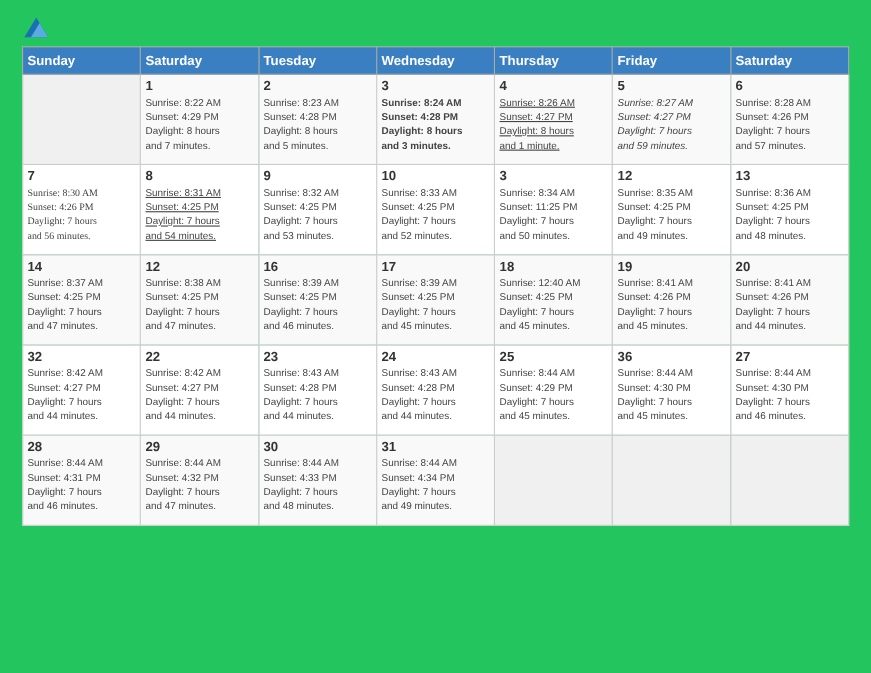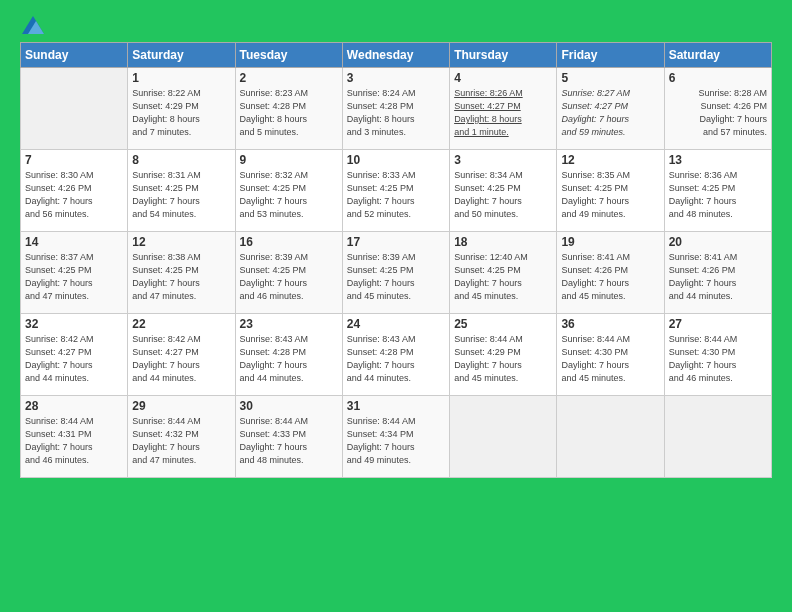--- a/index.html
+++ b/index.html
@@ -152,58 +152,58 @@
           </td>
           <td>
             <span class="day-num">2</span>
             <div class="day-info" style="white-space: pre-line;">Sunrise: 8:23 AM
 Sunset: 4:28 PM
 Daylight: 8 hours
 and 5 minutes.</div>
           </td>
           <td>
             <span class="day-num">3</span>
-            <div class="day-info" style="white-space: pre-line;">Sunrise: 8:24 AM
+            <div class="day-info" style="white-space: pre-line; font-weight: bold;">Sunrise: 8:24 AM
 Sunset: 4:28 PM
 Daylight: 8 hours
 and 3 minutes.</div>
           </td>
           <td>
             <span class="day-num">4</span>
             <div class="day-info" style="white-space: pre-line; text-decoration: underline;">Sunrise: 8:26 AM
 Sunset: 4:27 PM
 Daylight: 8 hours
 and 1 minute.</div>
           </td>
           <td>
             <span class="day-num">5</span>
             <div class="day-info" style="white-space: pre-line; font-style: italic;">Sunrise: 8:27 AM
 Sunset: 4:27 PM
 Daylight: 7 hours
 and 59 minutes.</div>
           </td>
           <td>
             <span class="day-num">6</span>
-            <div class="day-info" style="white-space: pre-line; text-align: right;">Sunrise: 8:28 AM
+            <div class="day-info" style="white-space: pre-line;">Sunrise: 8:28 AM
 Sunset: 4:26 PM
 Daylight: 7 hours
 and 57 minutes.</div>
           </td>
         </tr>
         <tr>
           <td>
             <span class="day-num">7</span>
-            <div class="day-info" style="white-space: pre-line;">Sunrise: 8:30 AM
+            <div class="day-info" style="white-space: pre-line; font-family: Liberation Serif, serif;">Sunrise: 8:30 AM
 Sunset: 4:26 PM
 Daylight: 7 hours
 and 56 minutes.</div>
           </td>
           <td>
             <span class="day-num">8</span>
-            <div class="day-info" style="white-space: pre-line;">Sunrise: 8:31 AM
+            <div class="day-info" style="white-space: pre-line; text-decoration: underline;">Sunrise: 8:31 AM
 Sunset: 4:25 PM
 Daylight: 7 hours
 and 54 minutes.</div>
           </td>
           <td>
             <span class="day-num">9</span>
             <div class="day-info" style="white-space: pre-line;">Sunrise: 8:32 AM
 Sunset: 4:25 PM
 Daylight: 7 hours
 and 53 minutes.</div>
@@ -211,21 +211,21 @@
           <td>
             <span class="day-num">10</span>
             <div class="day-info" style="white-space: pre-line;">Sunrise: 8:33 AM
 Sunset: 4:25 PM
 Daylight: 7 hours
 and 52 minutes.</div>
           </td>
           <td>
             <span class="day-num">3</span>
             <div class="day-info" style="white-space: pre-line;">Sunrise: 8:34 AM
-Sunset: 4:25 PM
+Sunset: 11:25 PM
 Daylight: 7 hours
 and 50 minutes.</div>
           </td>
           <td>
             <span class="day-num">12</span>
             <div class="day-info" style="white-space: pre-line;">Sunrise: 8:35 AM
 Sunset: 4:25 PM
 Daylight: 7 hours
 and 49 minutes.</div>
           </td>

